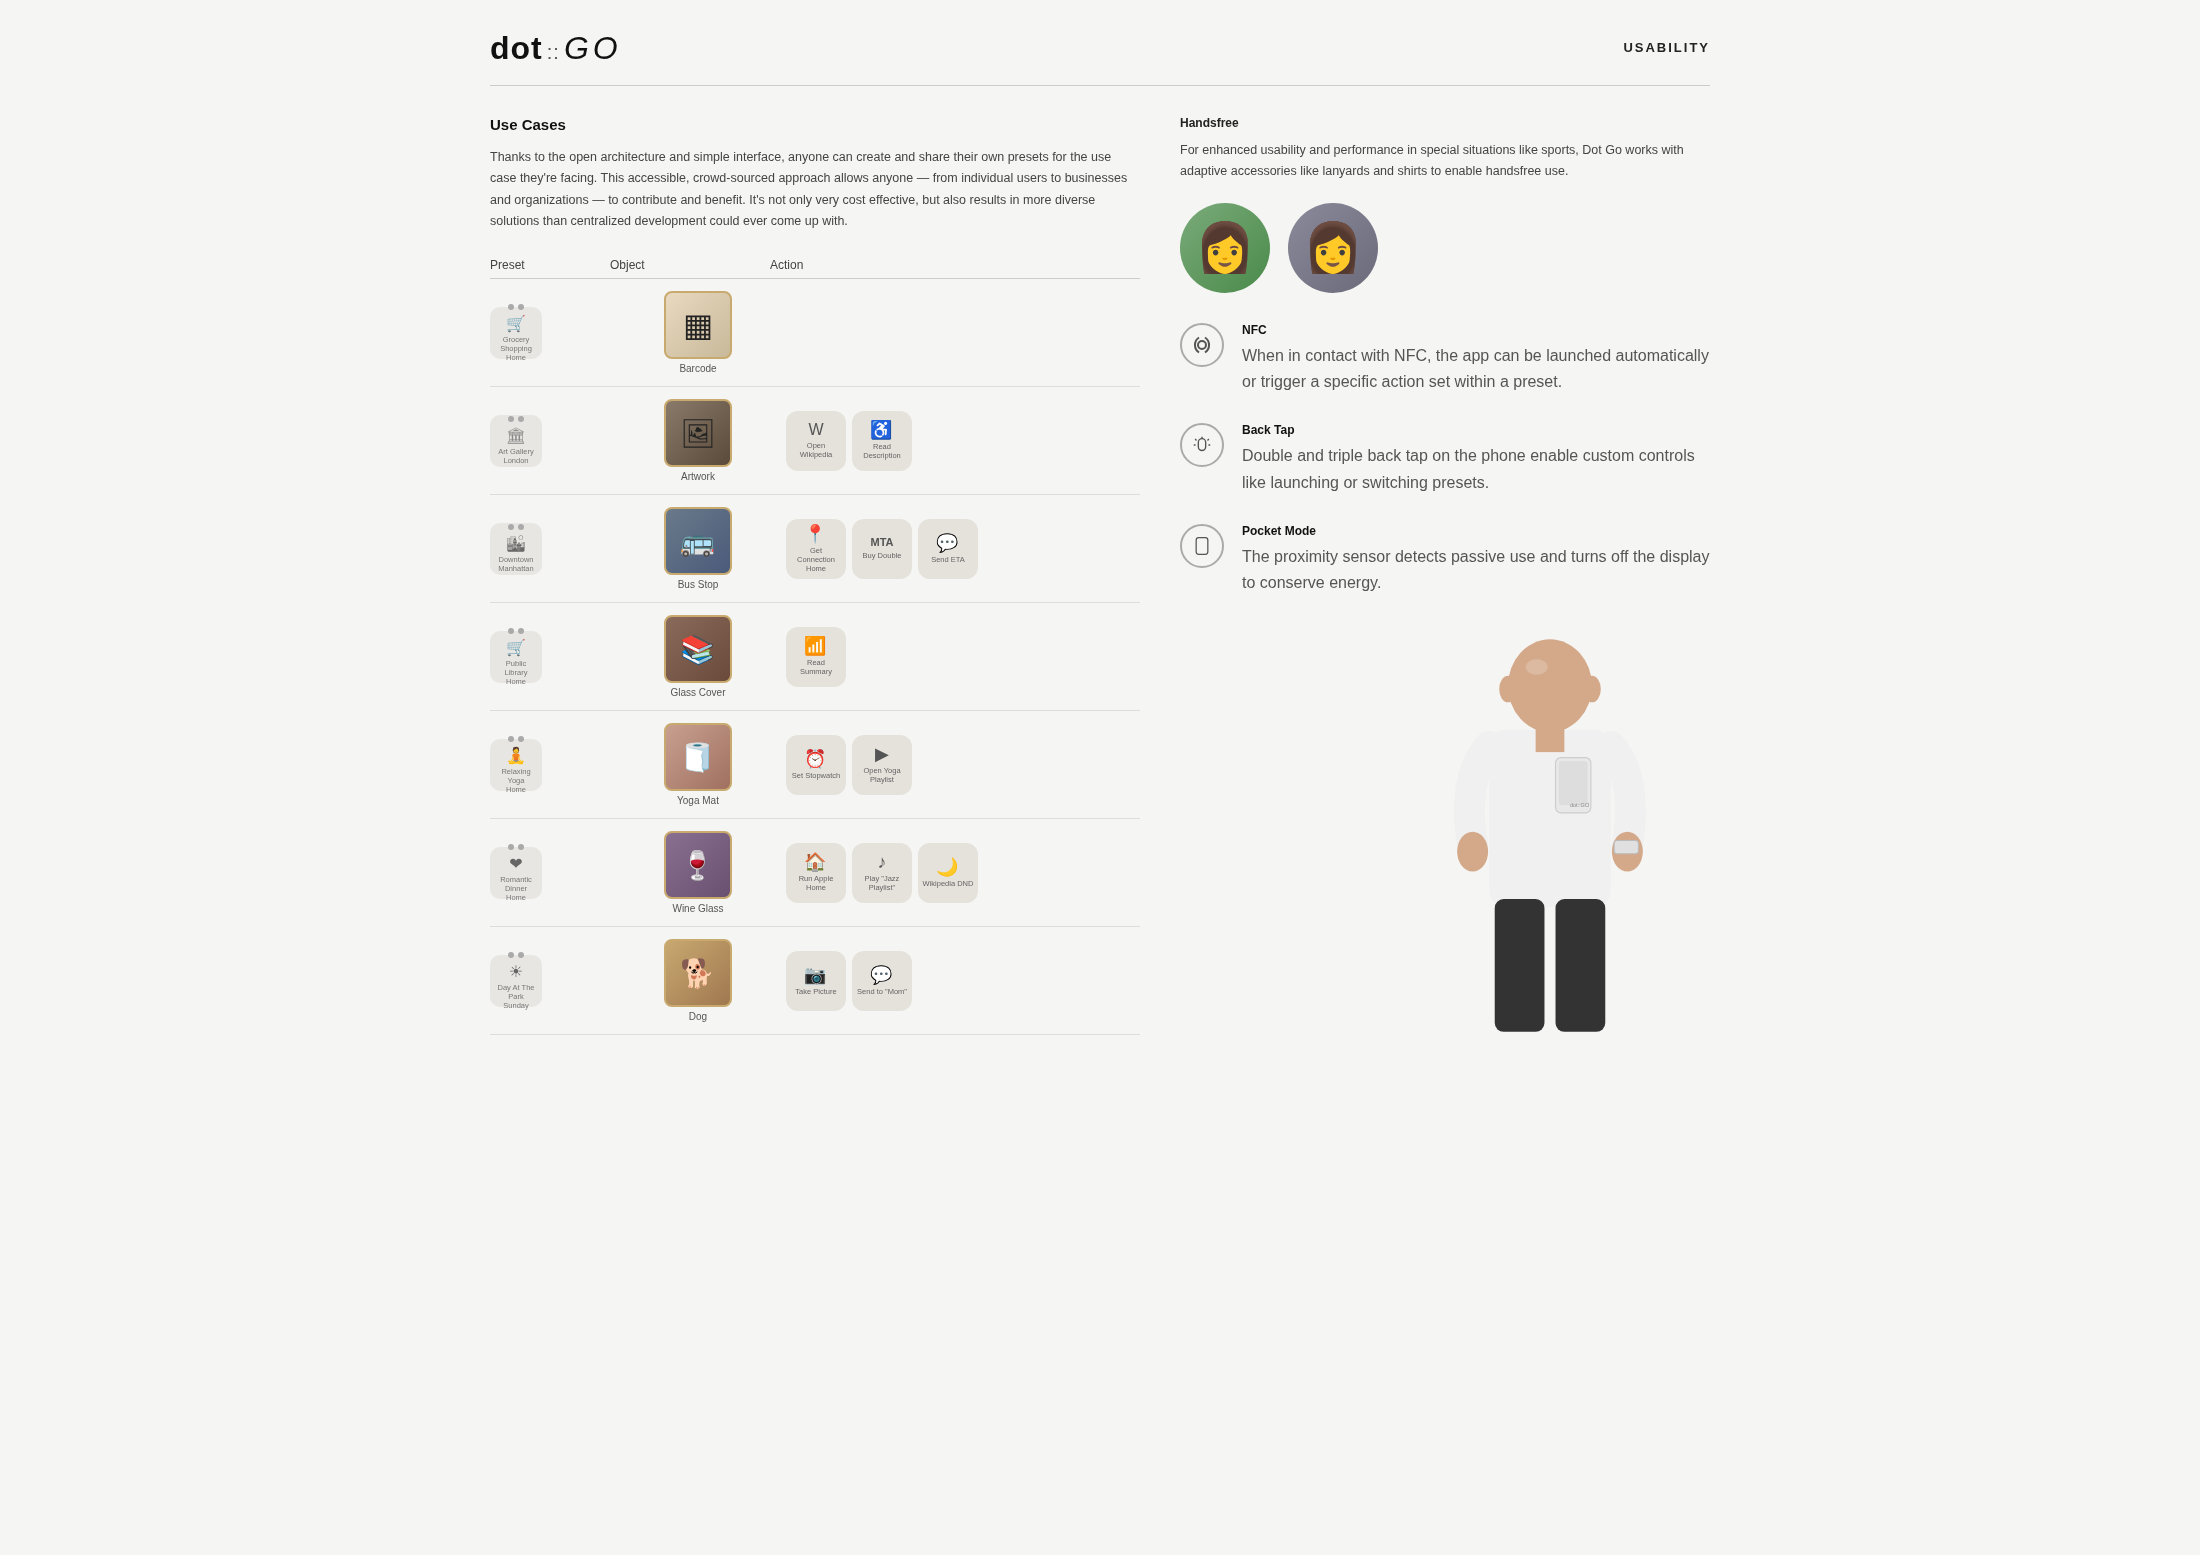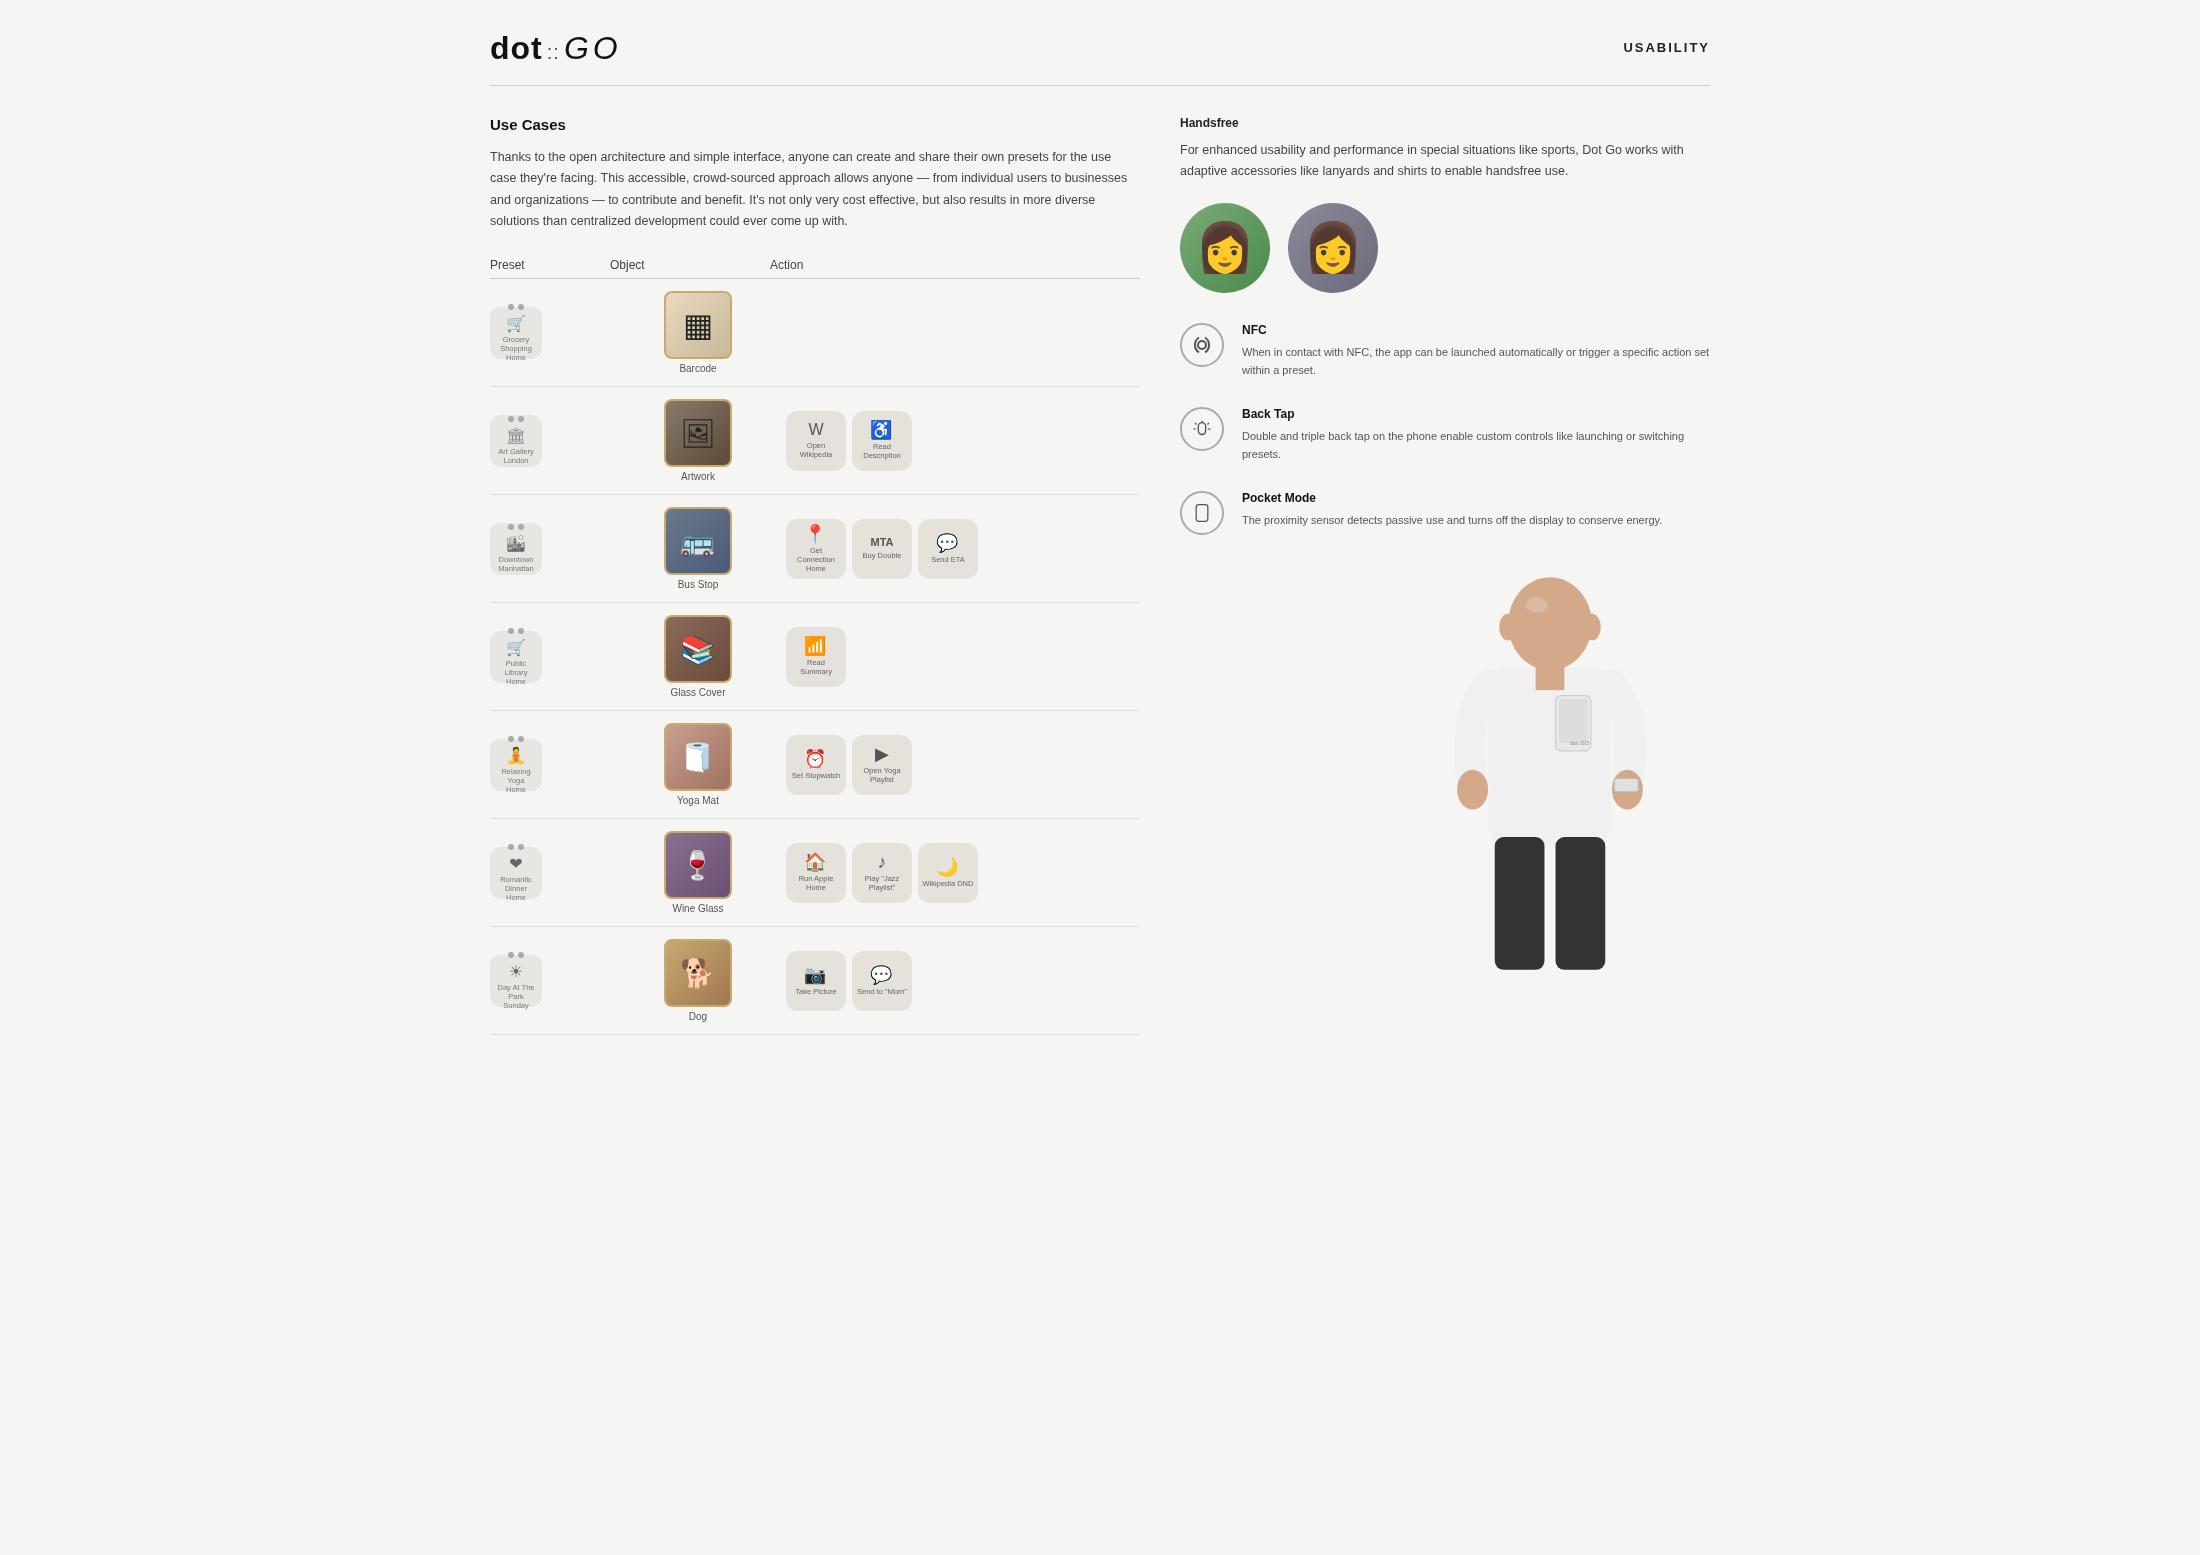--- a/index.html
+++ b/index.html
@@ -223,21 +223,21 @@
       background: transparent;
     }
     .feature-content {}
     .feature-title {
       font-size: 12px;
       font-weight: 600;
       margin-bottom: 6px;
       color: #111;
     }
     .feature-desc {
-      font-size: 11px;
+      font-size: 16px;
       line-height: 1.65;
       color: #555;
     }
 
     
     .obj-barcode { background: linear-gradient(135deg, #e8d9c0, #c8b99a); }
     .obj-artwork { background: linear-gradient(135deg, #8a7a6a, #5a4a3a); }
     .obj-busstop { background: linear-gradient(135deg, #6a7a8a, #4a5a7a); }
     .obj-bookcover { background: linear-gradient(135deg, #8a6a5a, #6a4a3a); }
     .obj-yogamat { background: linear-gradient(135deg, #c8a090, #a07060); }

